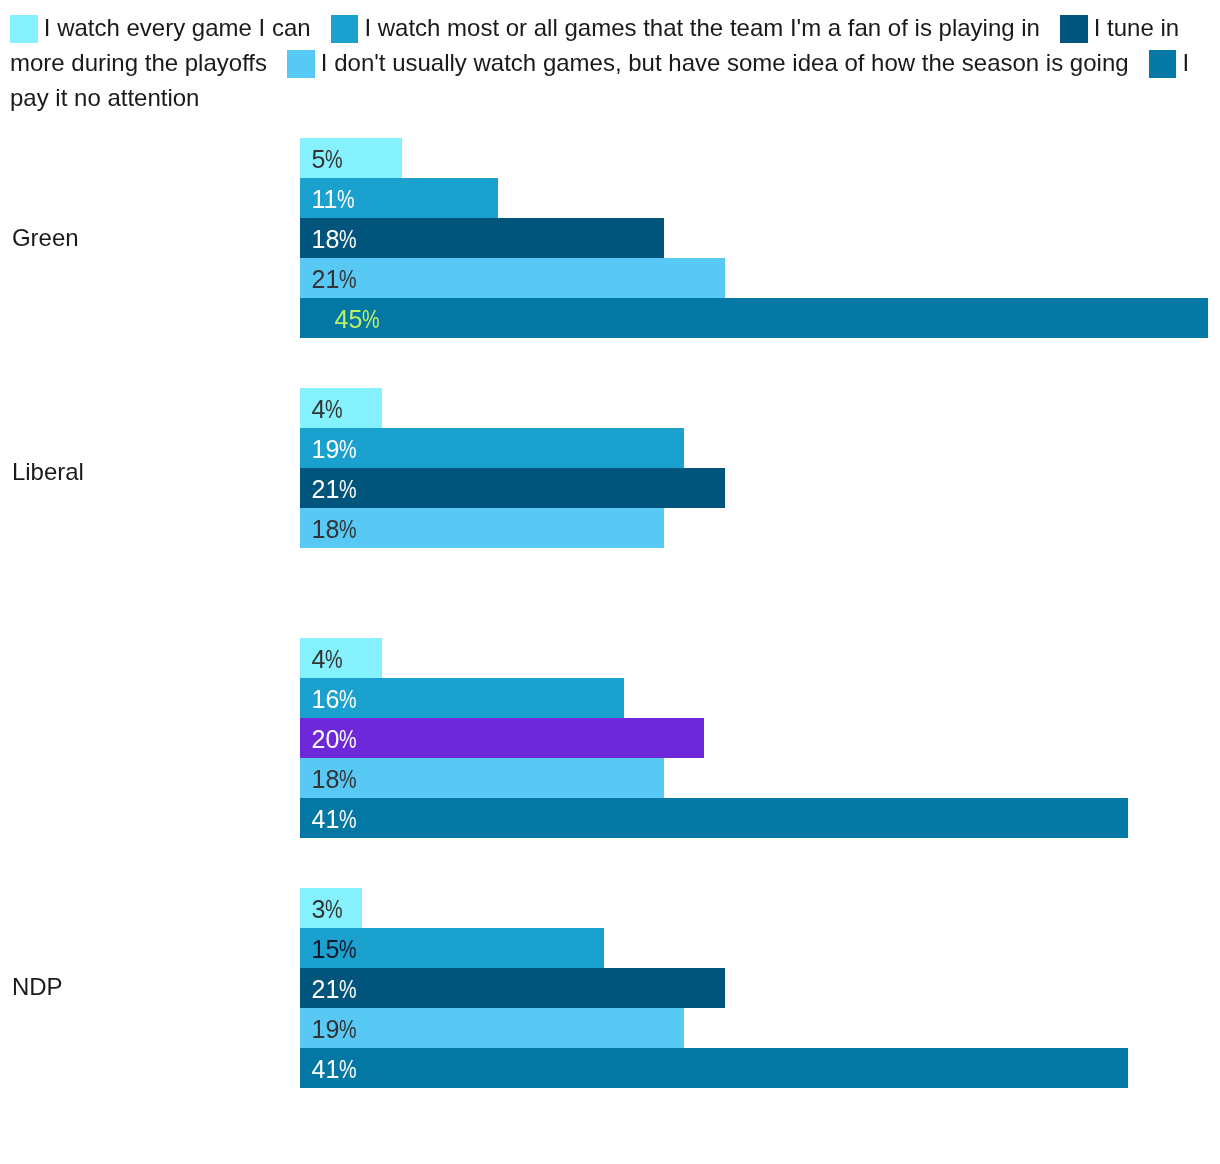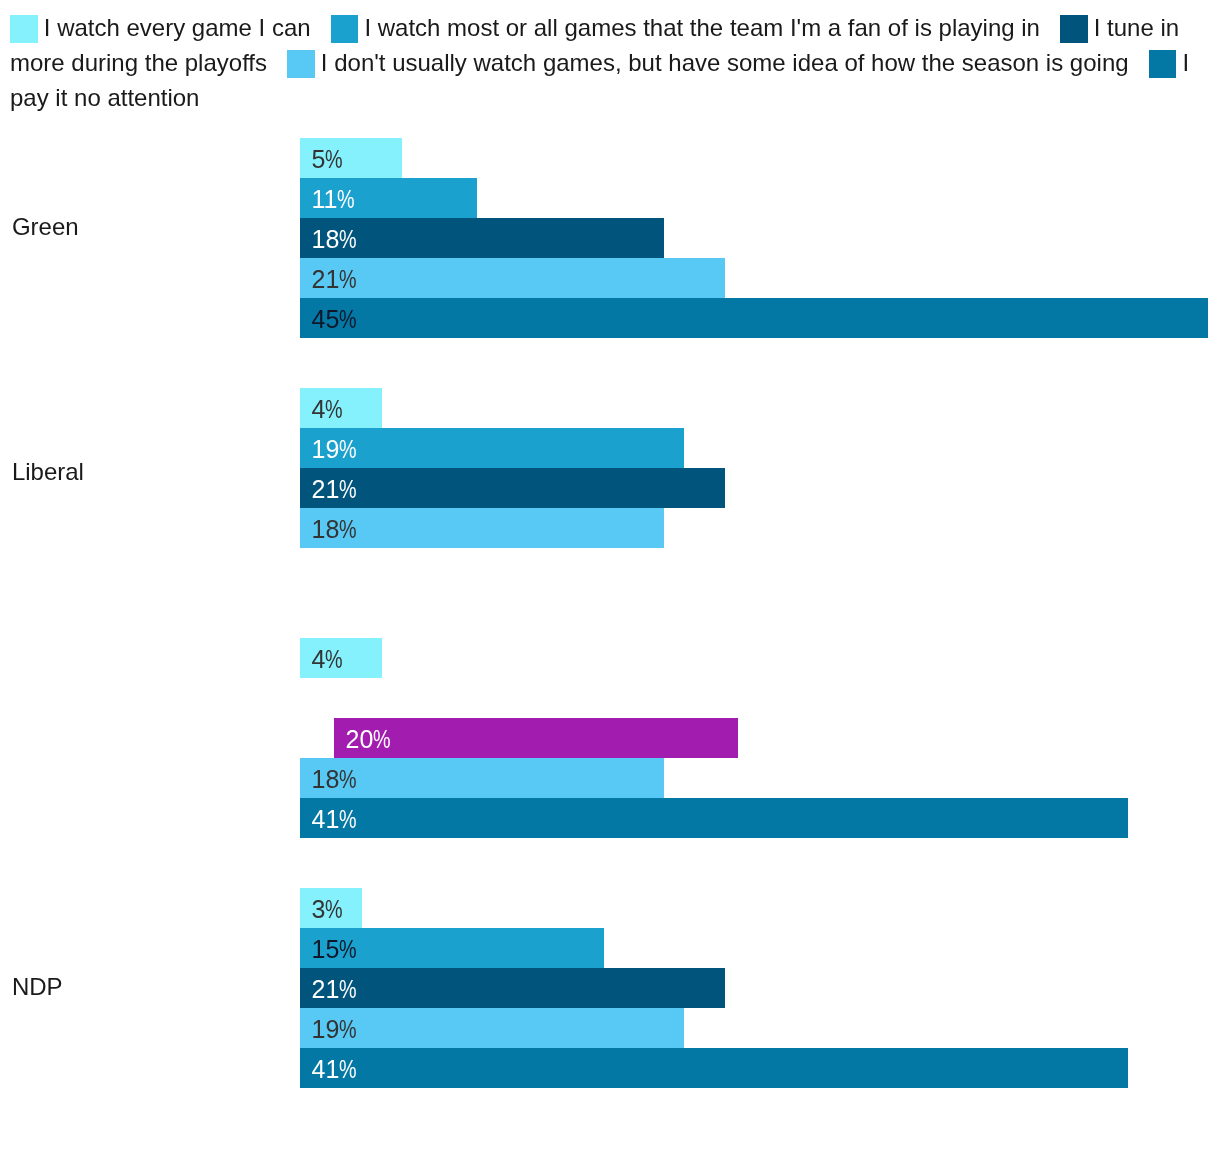--- a/index.html
+++ b/index.html
@@ -23,35 +23,35 @@
   
   .footer{position:absolute;left:11.0px;top:1126.8px;font-size:22px;color:#8e8e8e;}
 </style>
 </head>
 <body>
 
 <div id="chart">
   <div class="legend" id="legend"><span class="legend-item"><span class="legend-swatch" style="background: rgb(133, 241, 252);"></span><span class="legend-label">I watch every game I can</span></span><span class="legend-item"><span class="legend-swatch" style="background: rgb(27, 161, 205);"></span><span class="legend-label">I watch most or all games that the team I'm a fan of is playing in</span></span><span class="legend-item"><span class="legend-swatch" style="background: rgb(1, 85, 125);"></span><span class="legend-label">I tune in more during the playoffs</span></span><span class="legend-item"><span class="legend-swatch" style="background: rgb(87, 201, 244);"></span><span class="legend-label">I don't usually watch games, but have some idea of how the season is going</span></span><span class="legend-item"><span class="legend-swatch" style="background: rgb(3, 120, 164);"></span><span class="legend-label">I pay it no attention</span></span></div>
   <div id="groups">
       <div class="group" style="top: 138px; height: 199.8px;">
-        <div class="group-label" style="top: 89px; transform: translateY(-50%);">Green</div>
+        <div class="group-label" style="top: 100px; transform: translateY(-50%);">Green</div>
         <div class="bar" style="top: 0px; width: 102.365px; background: rgb(133, 241, 252);">
           <span class="bar-value" style="color: rgb(51, 51, 51);"><span class="bar-value-num">5</span><span class="bar-value-pct">%</span></span>
         </div>
-        <div class="bar" style="top: 39.96px; width: 177px; background: rgb(27, 161, 205);">
+        <div class="bar" style="top: 39.96px; width: 198px; background: rgb(27, 161, 205);">
           <span class="bar-value" style="color: rgb(255, 255, 255);"><span class="bar-value-num">11</span><span class="bar-value-pct">%</span></span>
         </div>
         <div class="bar" style="top: 79.92px; width: 364.354px; background: rgb(1, 85, 125);">
           <span class="bar-value" style="color: rgb(255, 255, 255);"><span class="bar-value-num">18</span><span class="bar-value-pct">%</span></span>
         </div>
         <div class="bar" style="top: 119.88px; width: 424.813px; background: rgb(87, 201, 244);">
           <span class="bar-value" style="color: rgb(51, 51, 51);"><span class="bar-value-num">21</span><span class="bar-value-pct">%</span></span>
         </div>
         <div class="bar" style="top: 159.84px; width: 908.485px; background: rgb(3, 120, 164);">
-          <span class="bar-value" style="color: #0f172a;"><span class="bar-value-num">45</span><span class="bar-value-pct">%</span></span>
+          <span class="bar-value" style="color: #bef264; margin-left: 23px;"><span class="bar-value-num">45</span><span class="bar-value-pct">%</span></span>
         </div>
       </div>
       <div class="group" style="top: 388px; height: 199.8px;">
         <div class="group-label" style="top: 84px; transform: translateY(-50%);">Liberal</div>
         <div class="bar" style="top: 0px; width: 82.212px; background: rgb(133, 241, 252);">
           <span class="bar-value" style="color: rgb(51, 51, 51);"><span class="bar-value-num">4</span><span class="bar-value-pct">%</span></span>
         </div>
         <div class="bar" style="top: 39.96px; width: 384.507px; background: rgb(27, 161, 205);">
           <span class="bar-value" style="color: rgb(255, 255, 255);"><span class="bar-value-num">19</span><span class="bar-value-pct">%</span></span>
         </div>
@@ -59,21 +59,24 @@
           <span class="bar-value" style="color: rgb(255, 255, 255);"><span class="bar-value-num">21</span><span class="bar-value-pct">%</span></span>
         </div>
         <div class="bar" style="top: 119.88px; width: 364.354px; background: rgb(87, 201, 244);">
           <span class="bar-value" style="color: rgb(51, 51, 51);"><span class="bar-value-num">18</span><span class="bar-value-pct">%</span></span>
         </div>
       </div>
       <div class="group" style="top: 638px; height: 199.8px;">
         <div class="bar" style="top: 0px; width: 82.212px; background: rgb(133, 241, 252);">
           <span class="bar-value" style="color: rgb(51, 51, 51);"><span class="bar-value-num">4</span><span class="bar-value-pct">%</span></span>
         </div>
-        <div class="bar" style="top: 79.92px; width: 404.66px; background: #a21caf; margin-left: 34px;">
+        <div class="bar" style="top: 39.96px; width: 324.048px; background: rgb(27, 161, 205);">
+          <span class="bar-value" style="color: rgb(255, 255, 255);"><span class="bar-value-num">16</span><span class="bar-value-pct">%</span></span>
+        </div>
+        <div class="bar" style="top: 79.92px; width: 404.66px; background: #6d28d9;">
           <span class="bar-value" style="color: rgb(255, 255, 255);"><span class="bar-value-num">20</span><span class="bar-value-pct">%</span></span>
         </div>
         <div class="bar" style="top: 119.88px; width: 364.354px; background: rgb(87, 201, 244);">
           <span class="bar-value" style="color: rgb(51, 51, 51);"><span class="bar-value-num">18</span><span class="bar-value-pct">%</span></span>
         </div>
         <div class="bar" style="top: 159.84px; width: 827.873px; background: rgb(3, 120, 164);">
           <span class="bar-value" style="color: rgb(255, 255, 255);"><span class="bar-value-num">41</span><span class="bar-value-pct">%</span></span>
         </div>
       </div>
       <div class="group" style="top: 888px; height: 199.8px;">

